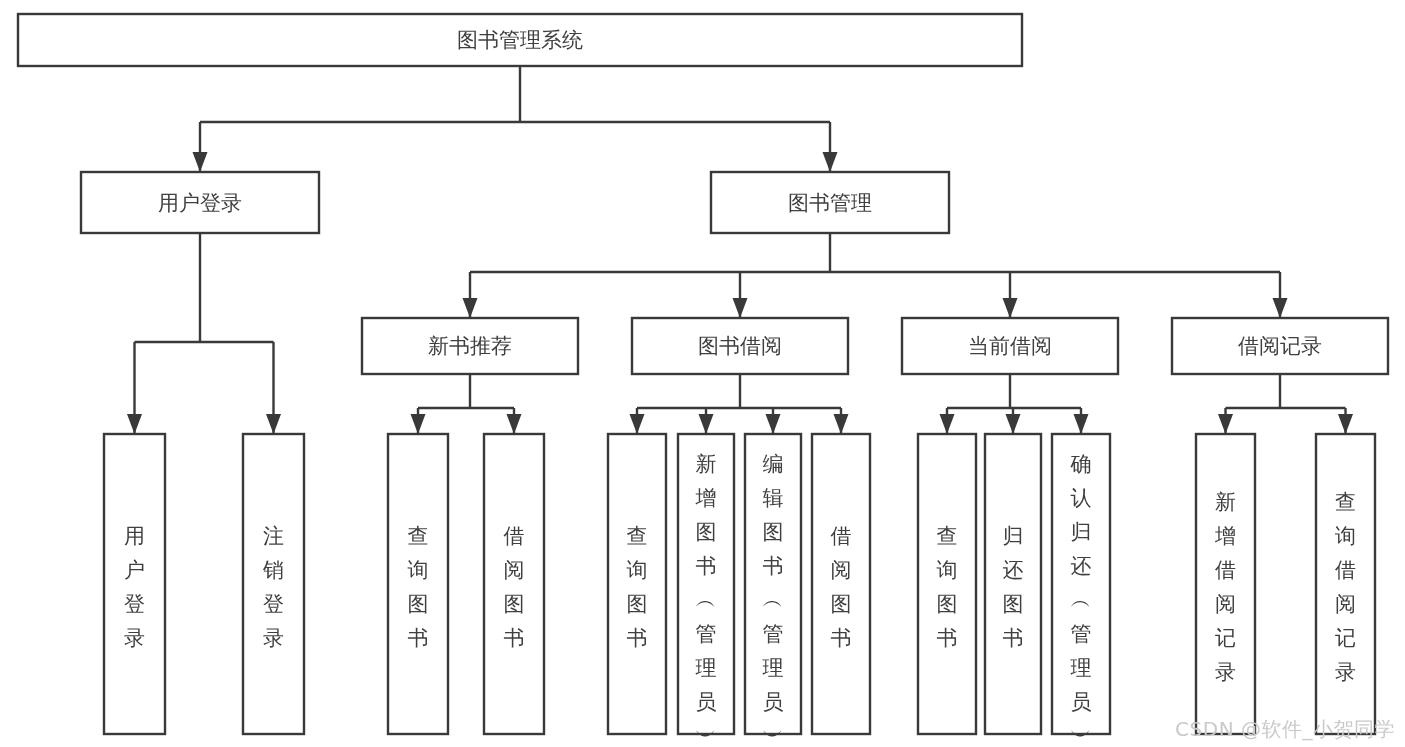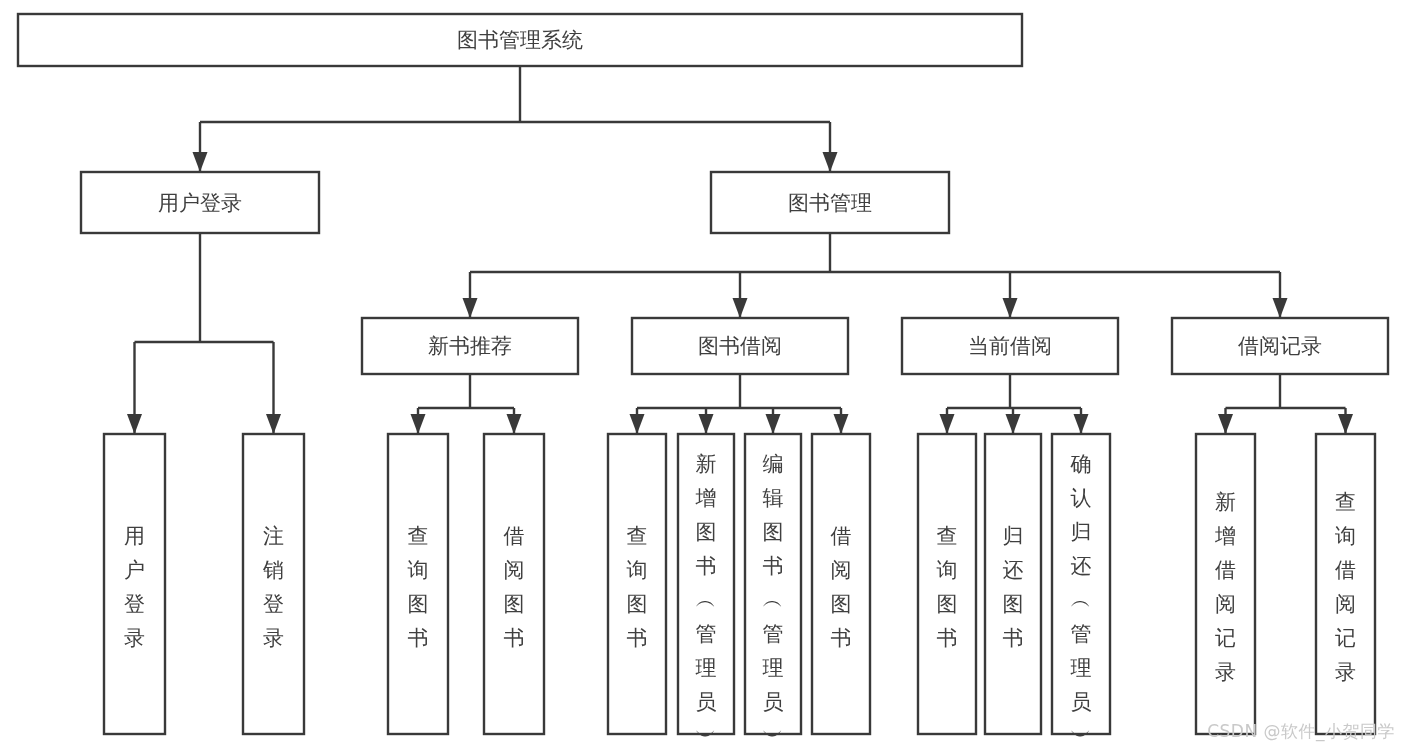--- a/index.html
+++ b/index.html
@@ -52,21 +52,21 @@
   }
   .arrow-head {
     fill: #393939;
     stroke: none;
   }
   .watermark {
     position: absolute;
     right: 10px;
     bottom: 4px;
     color: #c9c9c9;
-    font-size: 17px;
+    font-size: 20px;
     font-family: "DejaVu Sans", "Liberation Sans", sans-serif;
     letter-spacing: 0.5px;
     white-space: nowrap;
     pointer-events: none;
   }
 </style>
 </head>
 <body>
 
 <div id="diagram-root">

